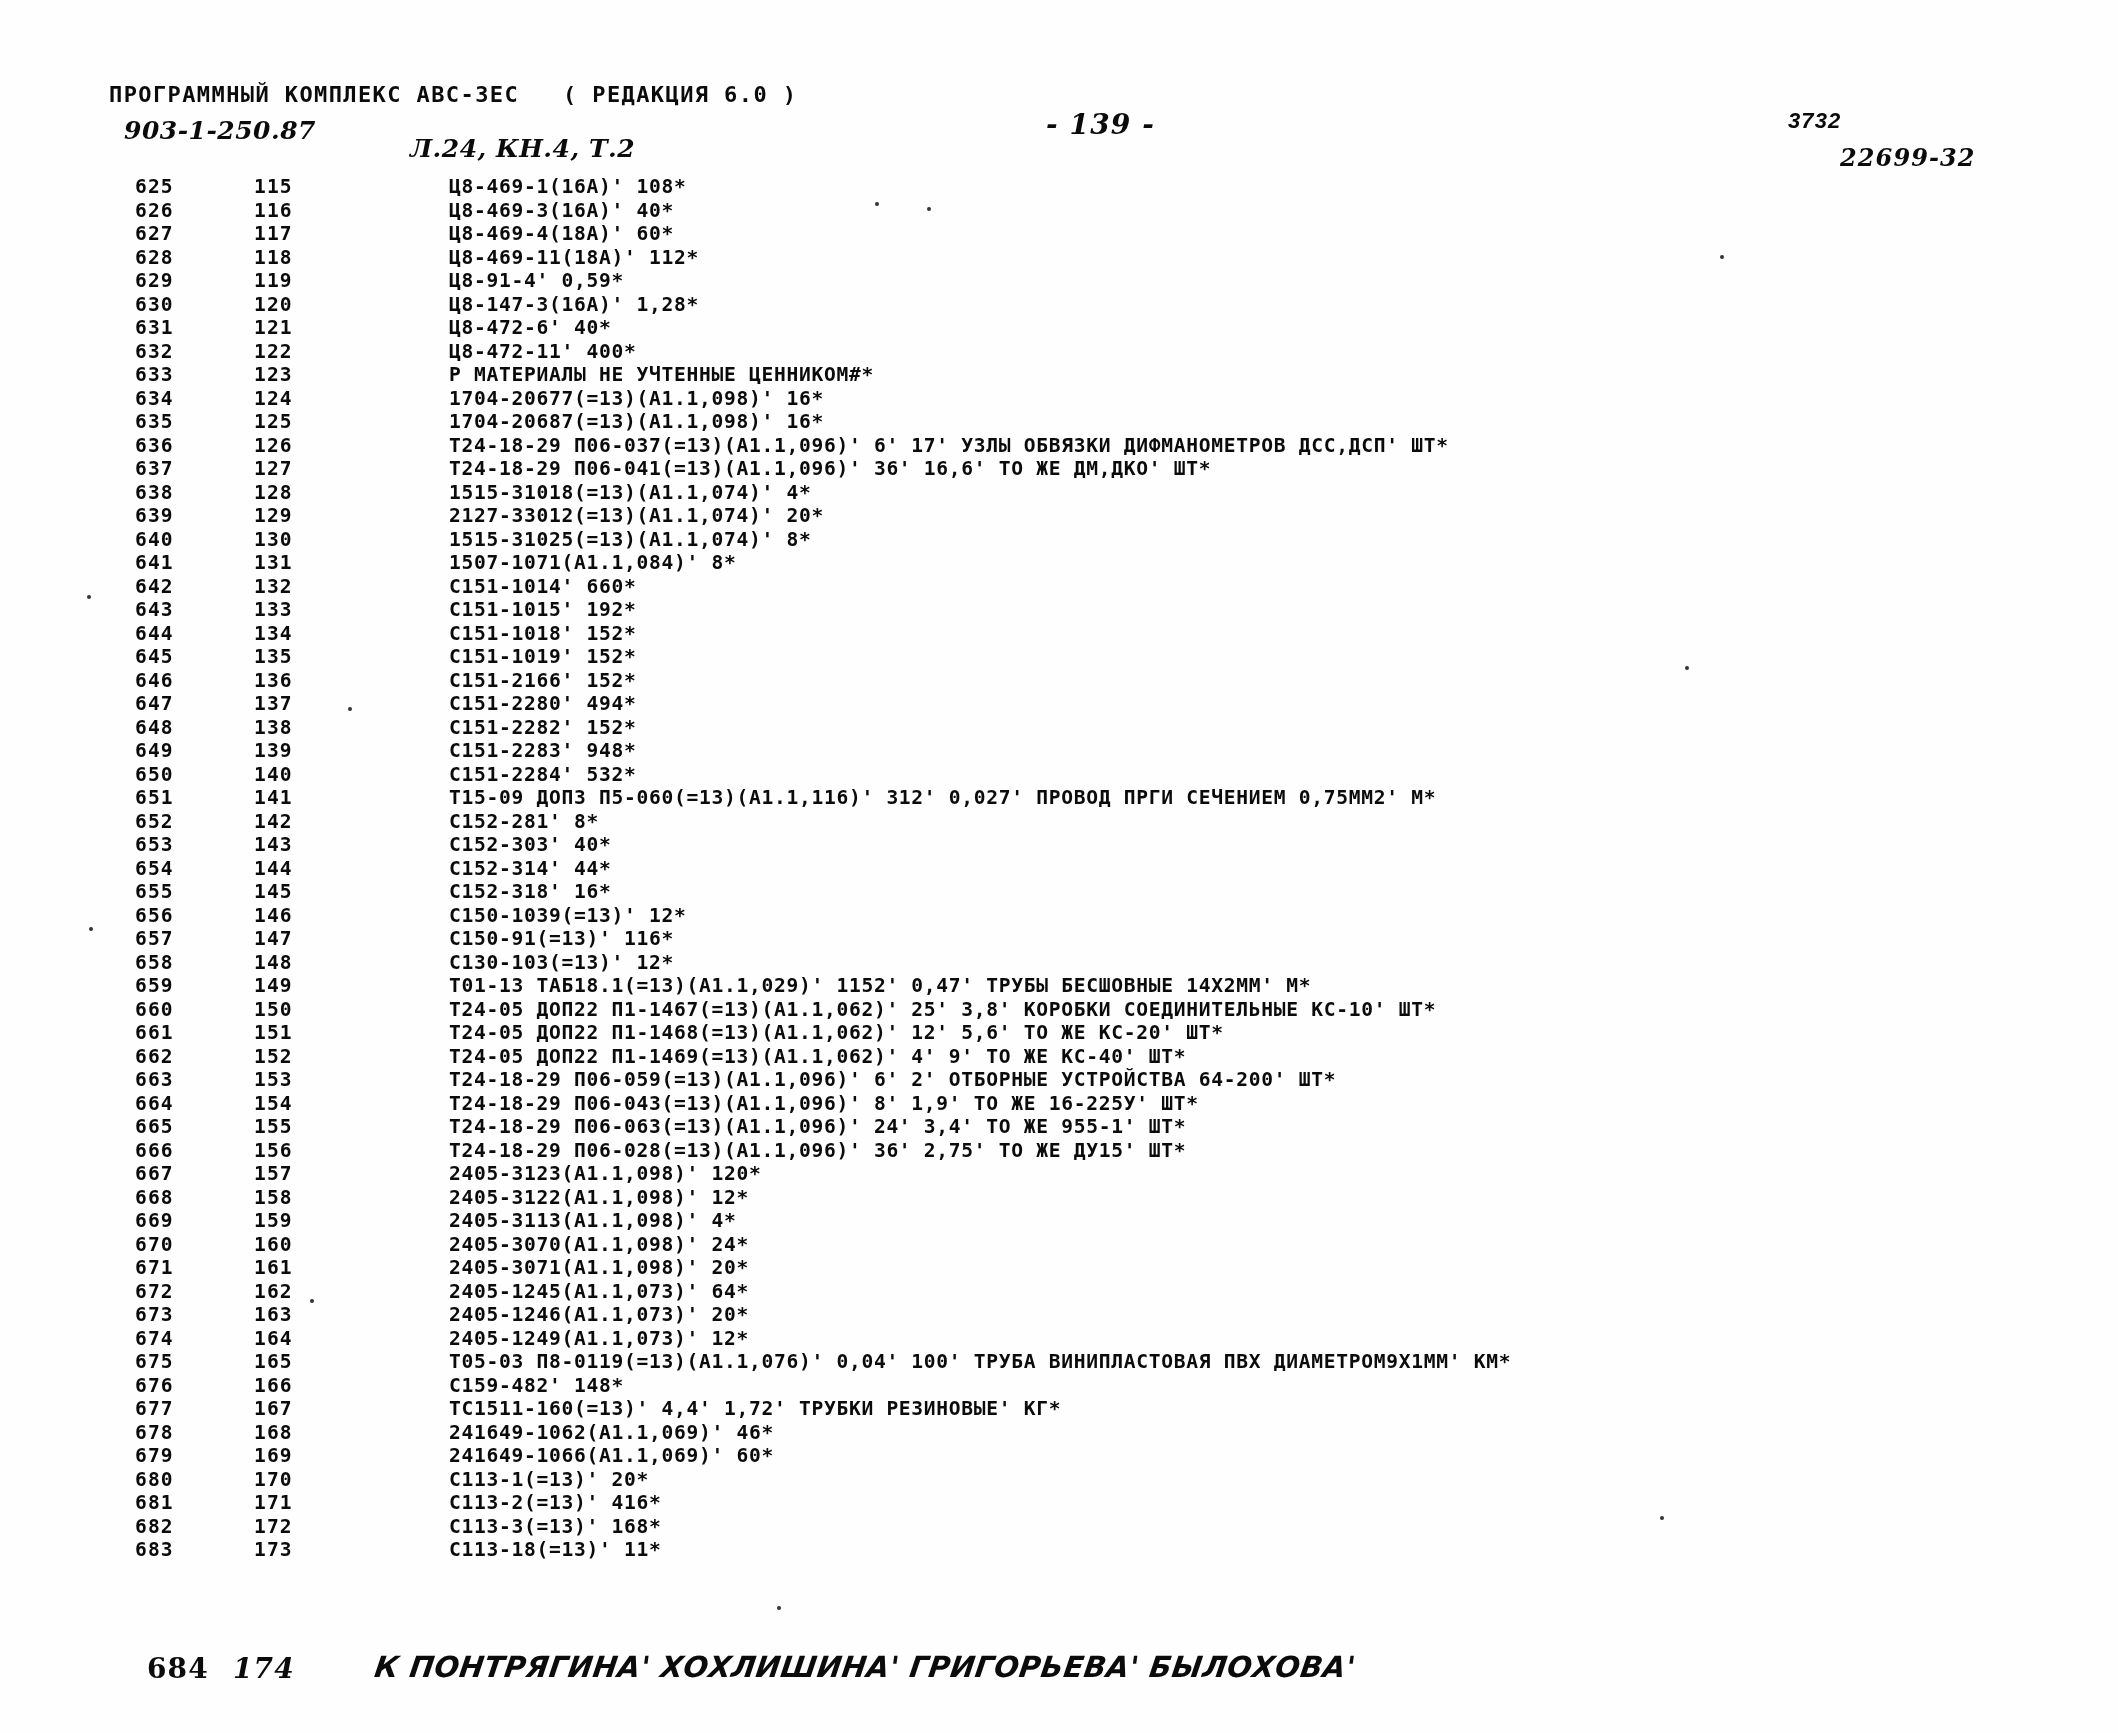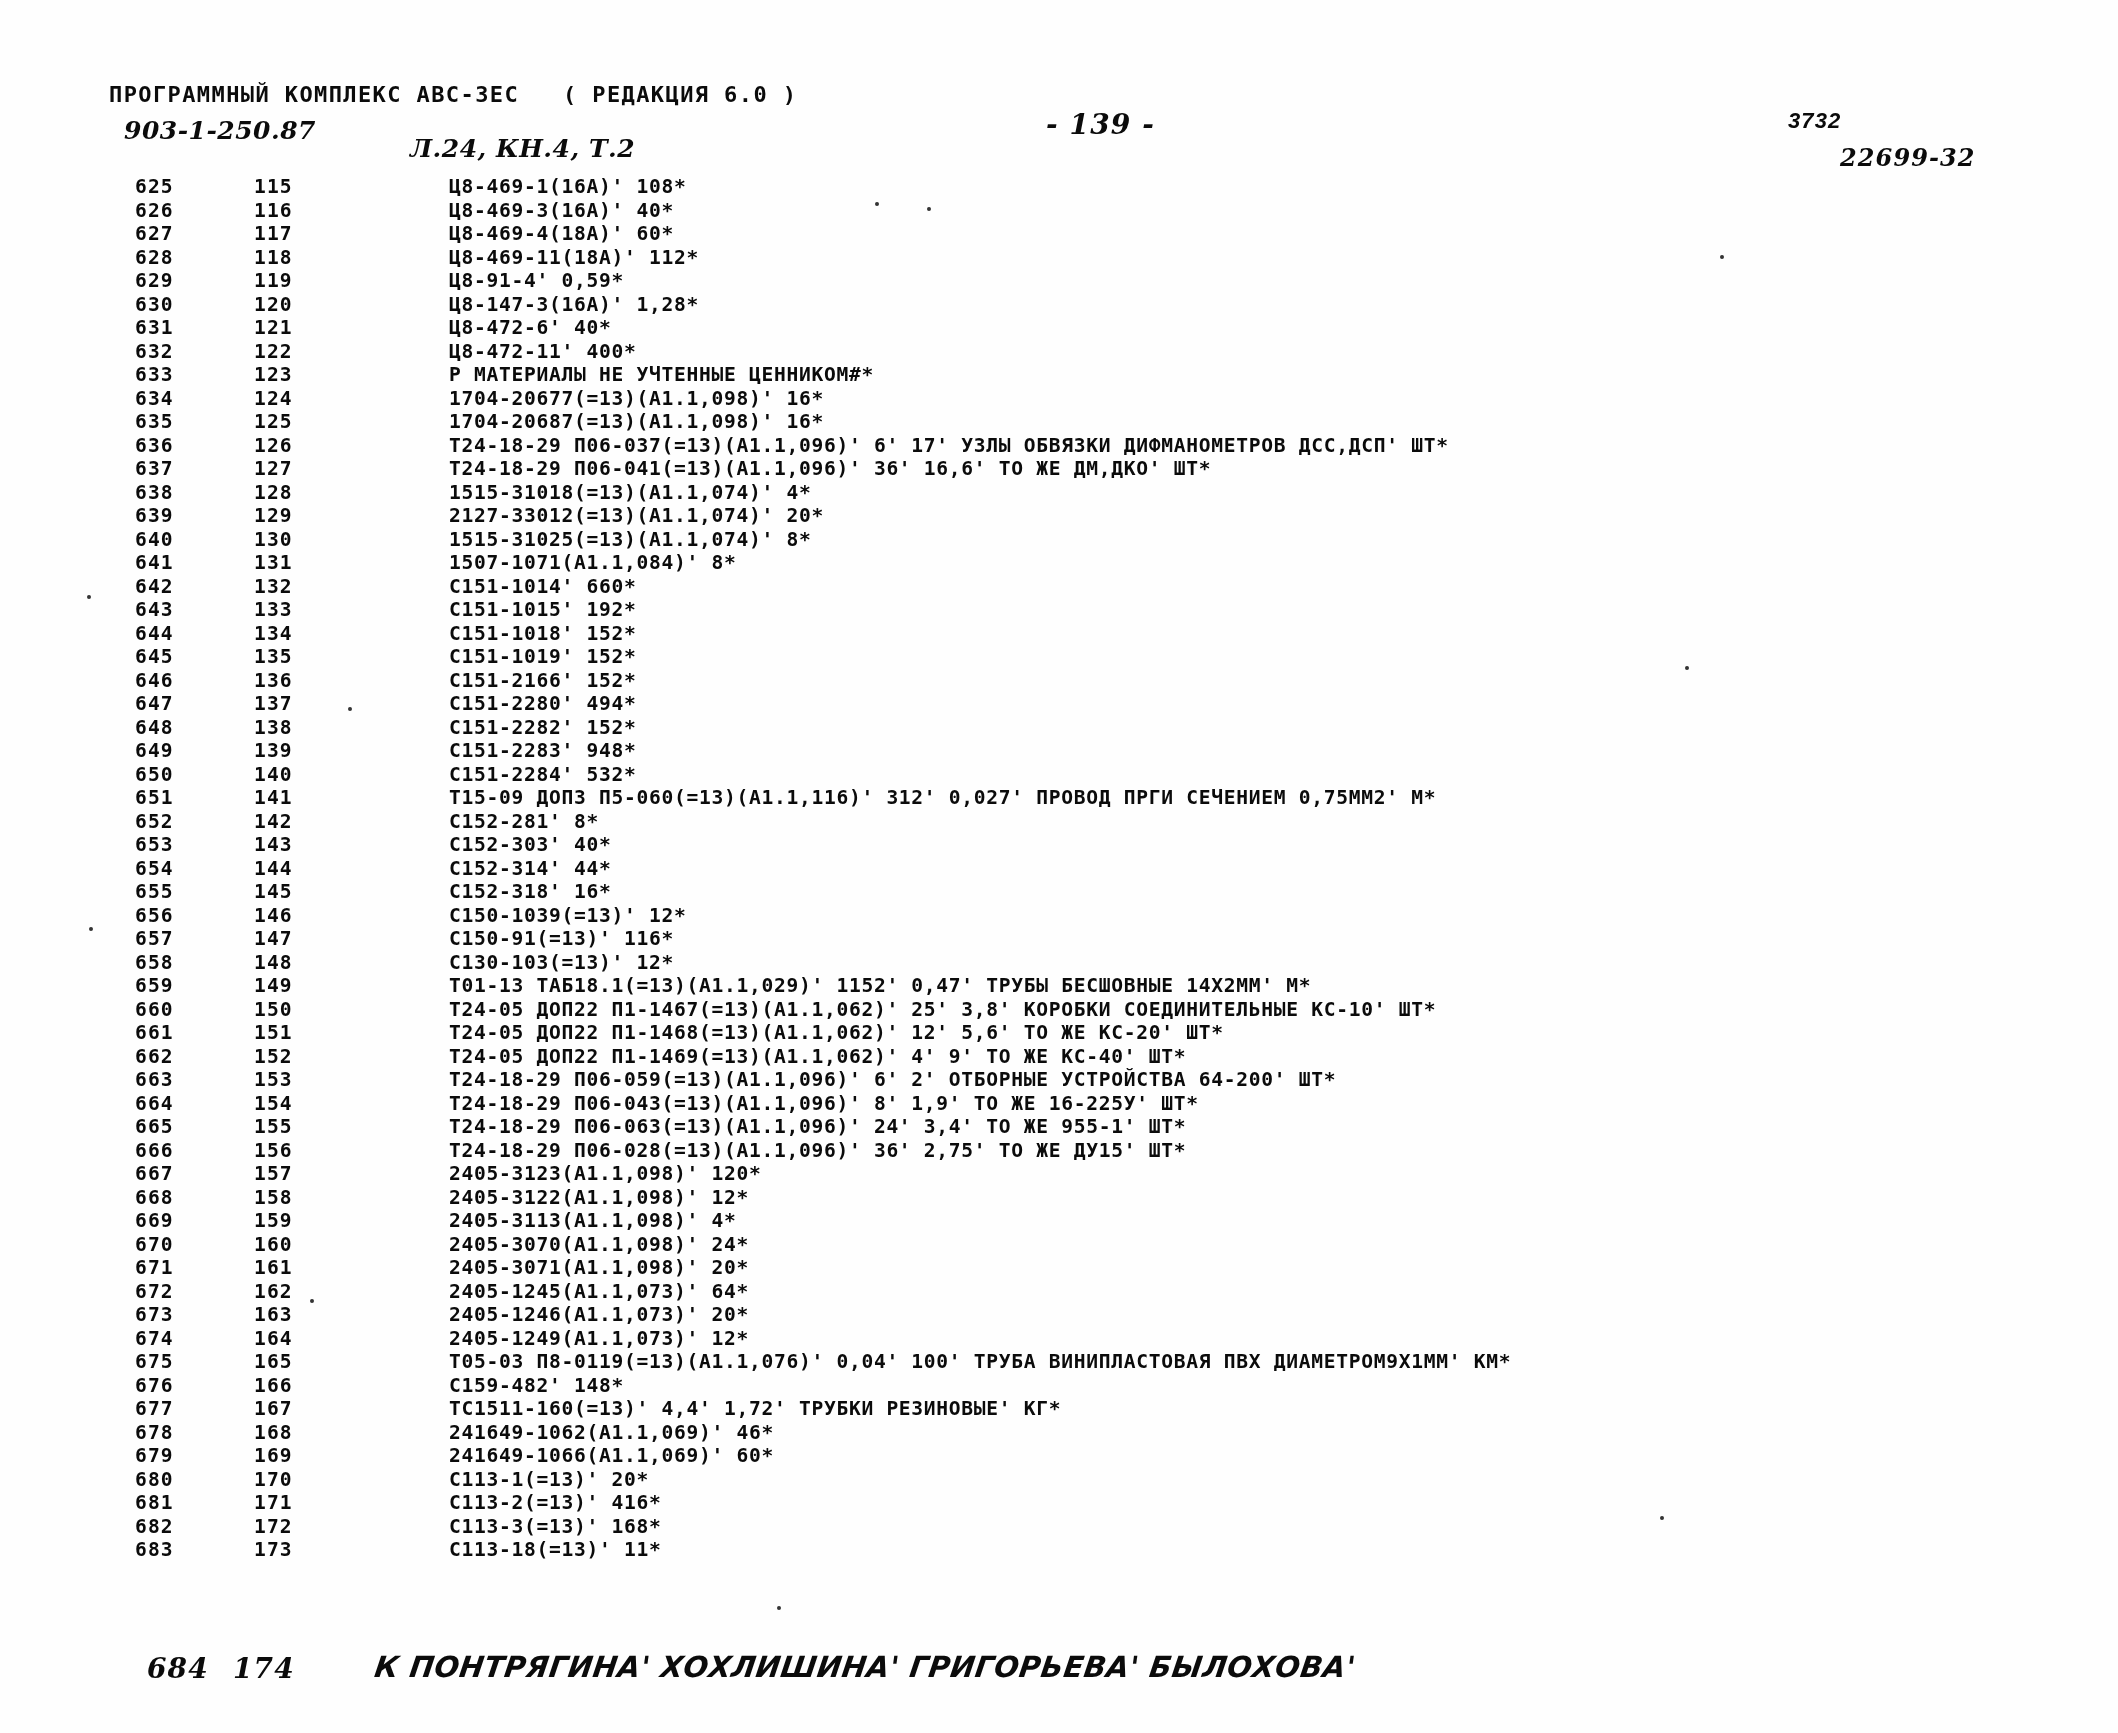--- a/index.html
+++ b/index.html
@@ -79,21 +79,21 @@
     font-size:19.6px;font-weight:700;letter-spacing:0.7px;padding-left:32px;
   }
 
   
   .row-hand{
     position:absolute;left:0;top:1652px;width:2119px;height:65px;
     white-space:pre;
   }
   .row-hand .h-seq{
     position:absolute;left:147px;top:0;
-    font-size:28px;font-weight:700;font-style:italic;
+    font-size:28px;font-weight:700;
     font-family:"DejaVu Serif","Liberation Serif",serif;
     letter-spacing:1.1px;
   }
   .row-hand .h-idx{
     position:absolute;left:233px;top:0;
     font-size:28px;font-weight:700;font-style:italic;
     font-family:"DejaVu Serif","Liberation Serif",serif;
     letter-spacing:1.1px;
   }
   .row-hand .h-txt{

